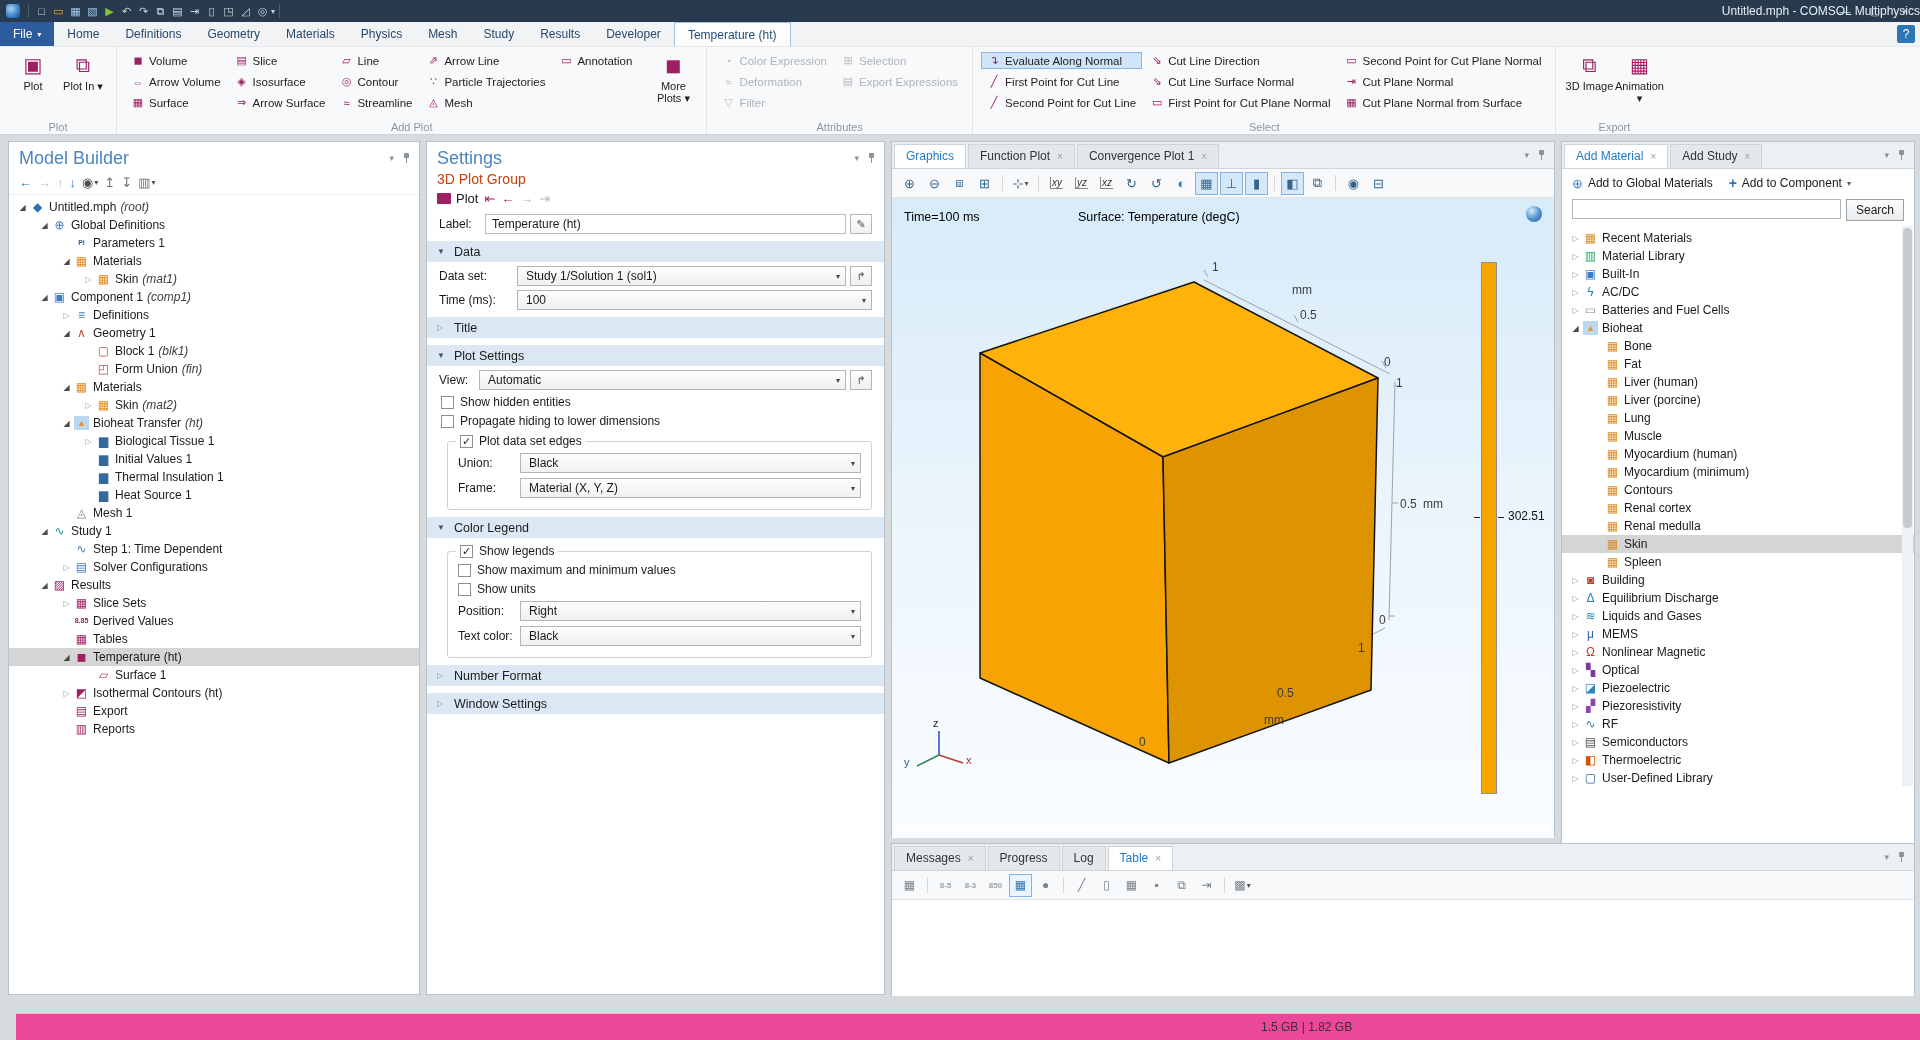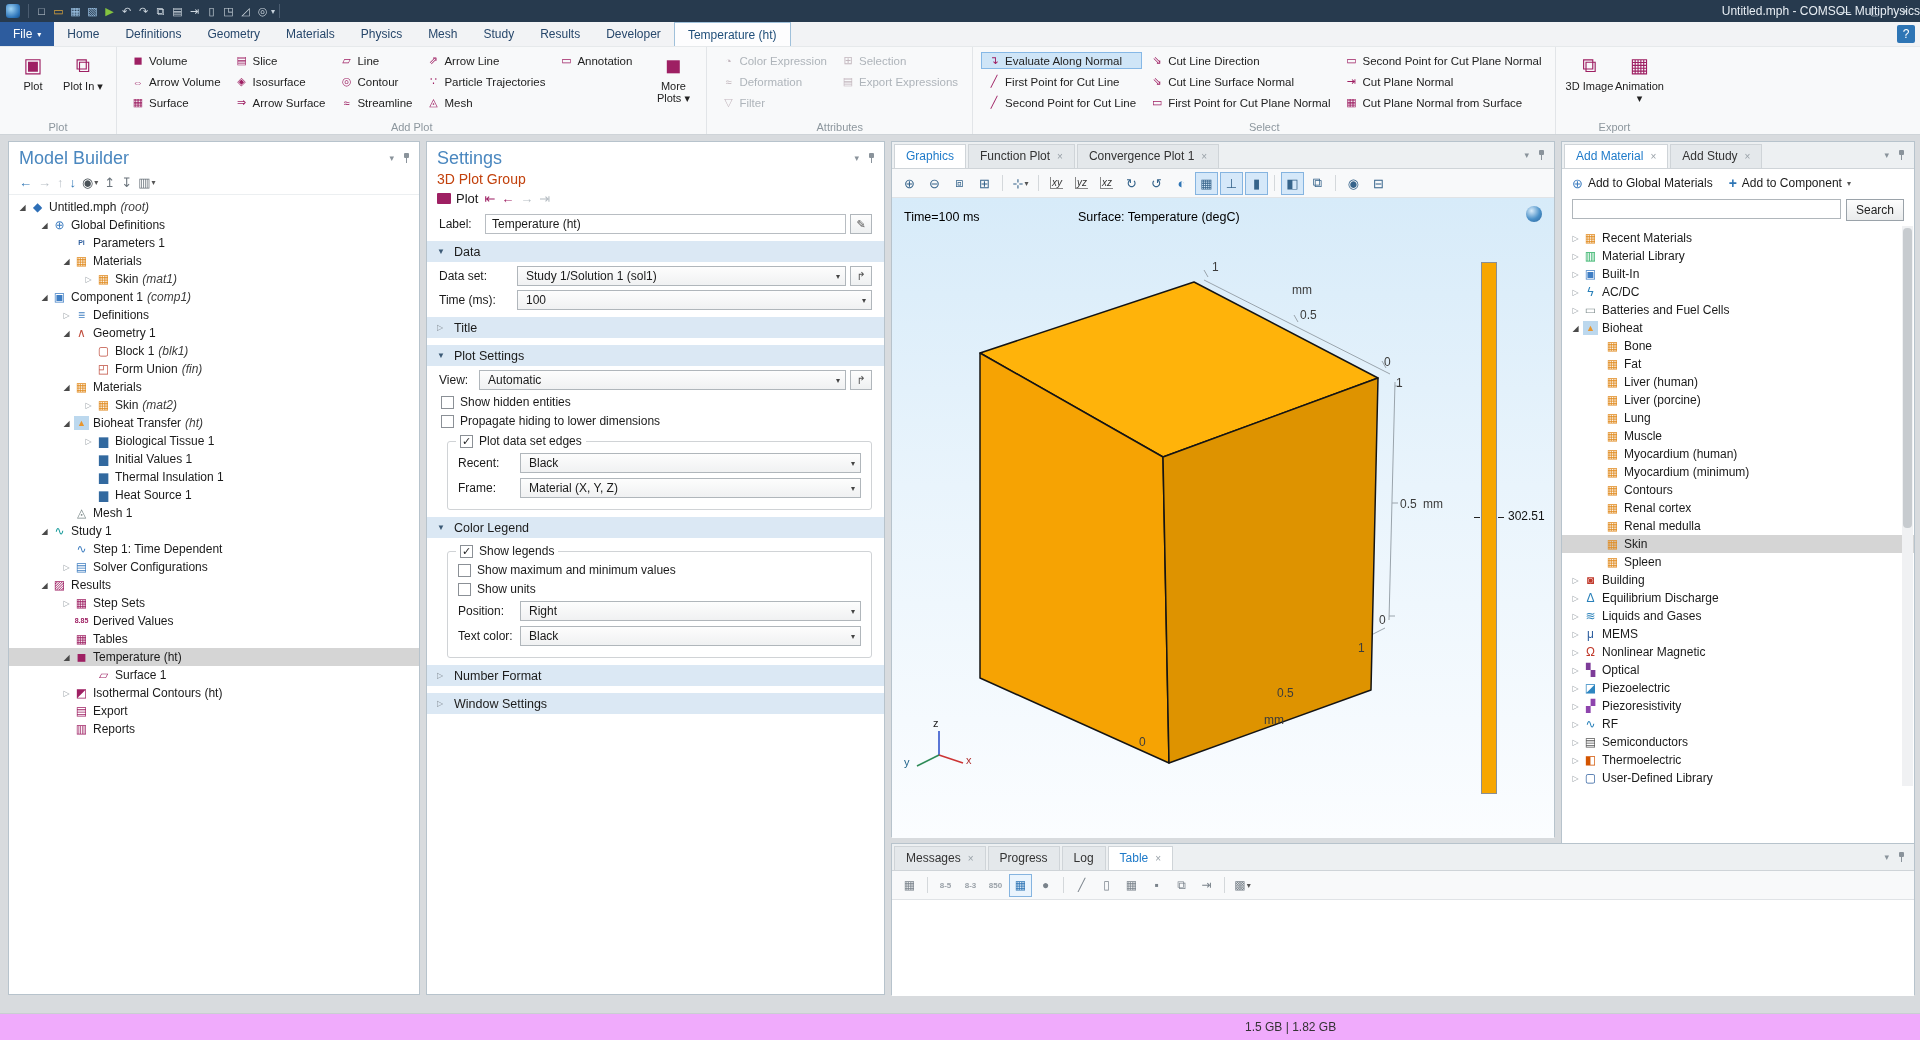--- a/index.html
+++ b/index.html
@@ -117,21 +117,21 @@
     font-family:inherit;font-size:12px;color:#222;}
   #am-scroll{position:absolute;right:1px;top:84px;width:11px;height:560px;background:#f0f1f3;}
   #am-thumb{position:absolute;left:1px;top:2px;width:9px;height:300px;background:#c7cbcf;border-radius:4px;}
   
   #bottom-body{background:#fff;height:96px;}
   .btic{min-width:21px;height:21px;display:inline-flex;align-items:center;justify-content:center;
     color:#7a838b;font-size:12px;border:1px solid transparent;gap:1px;}
   .btic.active{border:1px solid #85b4e0;background:#eaf4fd;color:#2e75b5;}
   .btic .txt{font-size:8px;font-weight:bold;color:#9aa1a8;}
   
-  #statusbar{position:absolute;left:0;right:0;bottom:0;height:26px;background:#f0abfc;border-top:1px solid #c9ced2;}
+  #statusbar{position:absolute;left:16px;right:0;bottom:0;height:26px;background:#ec4899;border-top:1px solid #c9ced2;}
   #statusbar span{position:absolute;left:1245px;top:6px;font-size:12px;color:#333;}
 </style>
 </head>
 <body>
 
 <div id="titlebar">
   <span class="app-ic"></span>
   <span class="qat-sep"></span>
   <span id="qat"><span class="qat-ic" style="color: rgb(205, 214, 222);">□</span><span class="qat-ic" style="color: rgb(217, 163, 60);">▭</span><span class="qat-ic" style="color: rgb(159, 198, 232);">▦</span><span class="qat-ic" style="color: rgb(159, 198, 232);">▧</span><span class="qat-ic" style="color: rgb(132, 196, 64);">▶</span><span class="qat-ic" style="color: rgb(205, 214, 222);">↶</span><span class="qat-ic" style="color: rgb(205, 214, 222);">↷</span><span class="qat-ic" style="color: rgb(205, 214, 222);">⧉</span><span class="qat-ic" style="color: rgb(205, 214, 222);">▤</span><span class="qat-ic" style="color: rgb(205, 214, 222);">⇥</span><span class="qat-ic" style="color: rgb(205, 214, 222);">▯</span><span class="qat-ic" style="color: rgb(205, 214, 222);">◳</span><span class="qat-ic" style="color: rgb(205, 214, 222);">◿</span><span class="qat-ic" style="color: rgb(205, 214, 222);">◎</span></span>
   <span class="dd" style="color:#c7d2dc">▾</span>
@@ -458,21 +458,21 @@
           <span class="tlabel">Solver Configurations</span>
         </div>
         <div class="tree-row" style="padding-left: 28px;">
           <span class="expander">◢</span>
           <span class="node-ic" style="color: var(--plum);">▨</span>
           <span class="tlabel">Results</span>
         </div>
         <div class="tree-row" style="padding-left: 50px;">
           <span class="expander collapsed">▷</span>
           <span class="node-ic" style="color: var(--plum);">▦</span>
-          <span class="tlabel">Step Sets</span>
+          <span class="tlabel">Slice Sets</span>
         </div>
         <div class="tree-row" style="padding-left: 50px;">
           <span class="expander"></span>
           <span class="node-ic txt" style="color: var(--plum);">8.85</span>
           <span class="tlabel">Derived Values</span>
         </div>
         <div class="tree-row" style="padding-left: 50px;">
           <span class="expander"></span>
           <span class="node-ic" style="color: var(--plum);">▦</span>
           <span class="tlabel">Tables</span>
@@ -575,21 +575,21 @@
     <div class="cb-row">
       <span class="cb"></span>
       <span>Propagate hiding to lower dimensions</span>
     </div>
     <fieldset>
       <legend>
         <span class="cb">✓</span>
         <span>Plot data set edges</span>
       </legend>
       <div class="form-row">
-        <span class="flabel">Recent:</span>
+        <span class="flabel">Union:</span>
         <span class="combo">
           <span>Black</span>
             <span class="chev">▾</span>
         </span>
       </div>
       <div class="form-row">
         <span class="flabel">Frame:</span>
         <span class="combo">
           <span>Material  (X, Y, Z)</span>
             <span class="chev">▾</span>

